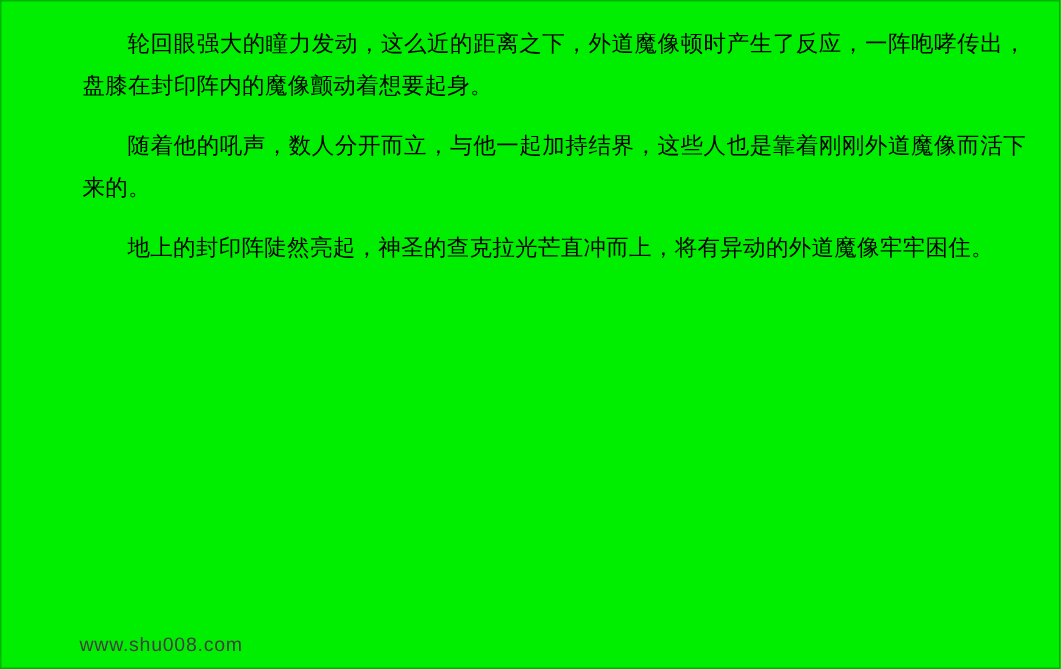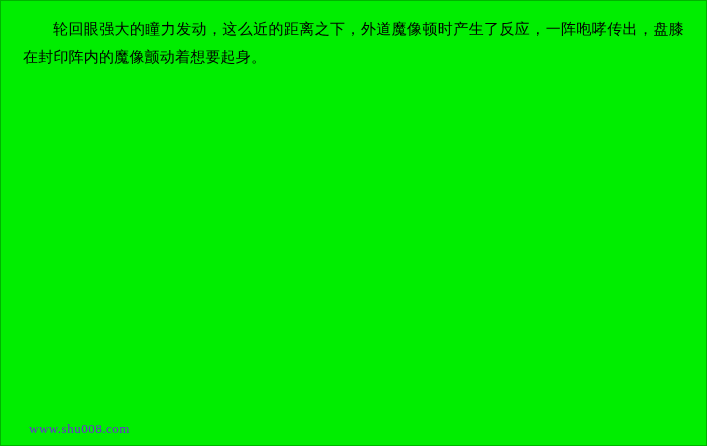--- a/index.html
+++ b/index.html
@@ -16,41 +16,44 @@
   .page {
     position: relative;
     width: 707px;
     height: 446px;
     box-sizing: border-box;
     background: #00ee00;
     border: 1px solid #00b300;
   }
   .content {
     padding: 14px 22px 0 22px;
+    margin-left: 32px;
   }
   .para {
     font-size: 15px;
     line-height: 28px;
     color: #000000;
     text-indent: 2em;
     margin: 0 0 12px 0;
     letter-spacing: 0.2px;
     text-align: justify;
   }
   .watermark {
     position: absolute;
-    left: 28px;
+    left: 52px;
     bottom: 8px;
-    font-family: Liberation Serif, serif;
+    font-family: Liberation Sans, sans-serif;
     font-size: 13px;
-    color: #6d28d9;
+    color: #404040;
     letter-spacing: 0.5px;
   }
 </style>
 </head>
 <body>
 
 <div class="page">
   <div class="content">
     <p class="para">轮回眼强大的瞳力发动，这么近的距离之下，外道魔像顿时产生了反应，一阵咆哮传出，盘膝在封印阵内的魔像颤动着想要起身。</p>
+    <p class="para">随着他的吼声，数人分开而立，与他一起加持结界，这些人也是靠着刚刚外道魔像而活下来的。</p>
+    <p class="para">地上的封印阵陡然亮起，神圣的查克拉光芒直冲而上，将有异动的外道魔像牢牢困住。</p>
   </div>
   <div class="watermark">www.shu008.com</div>
 </div>
 
 </body></html>

